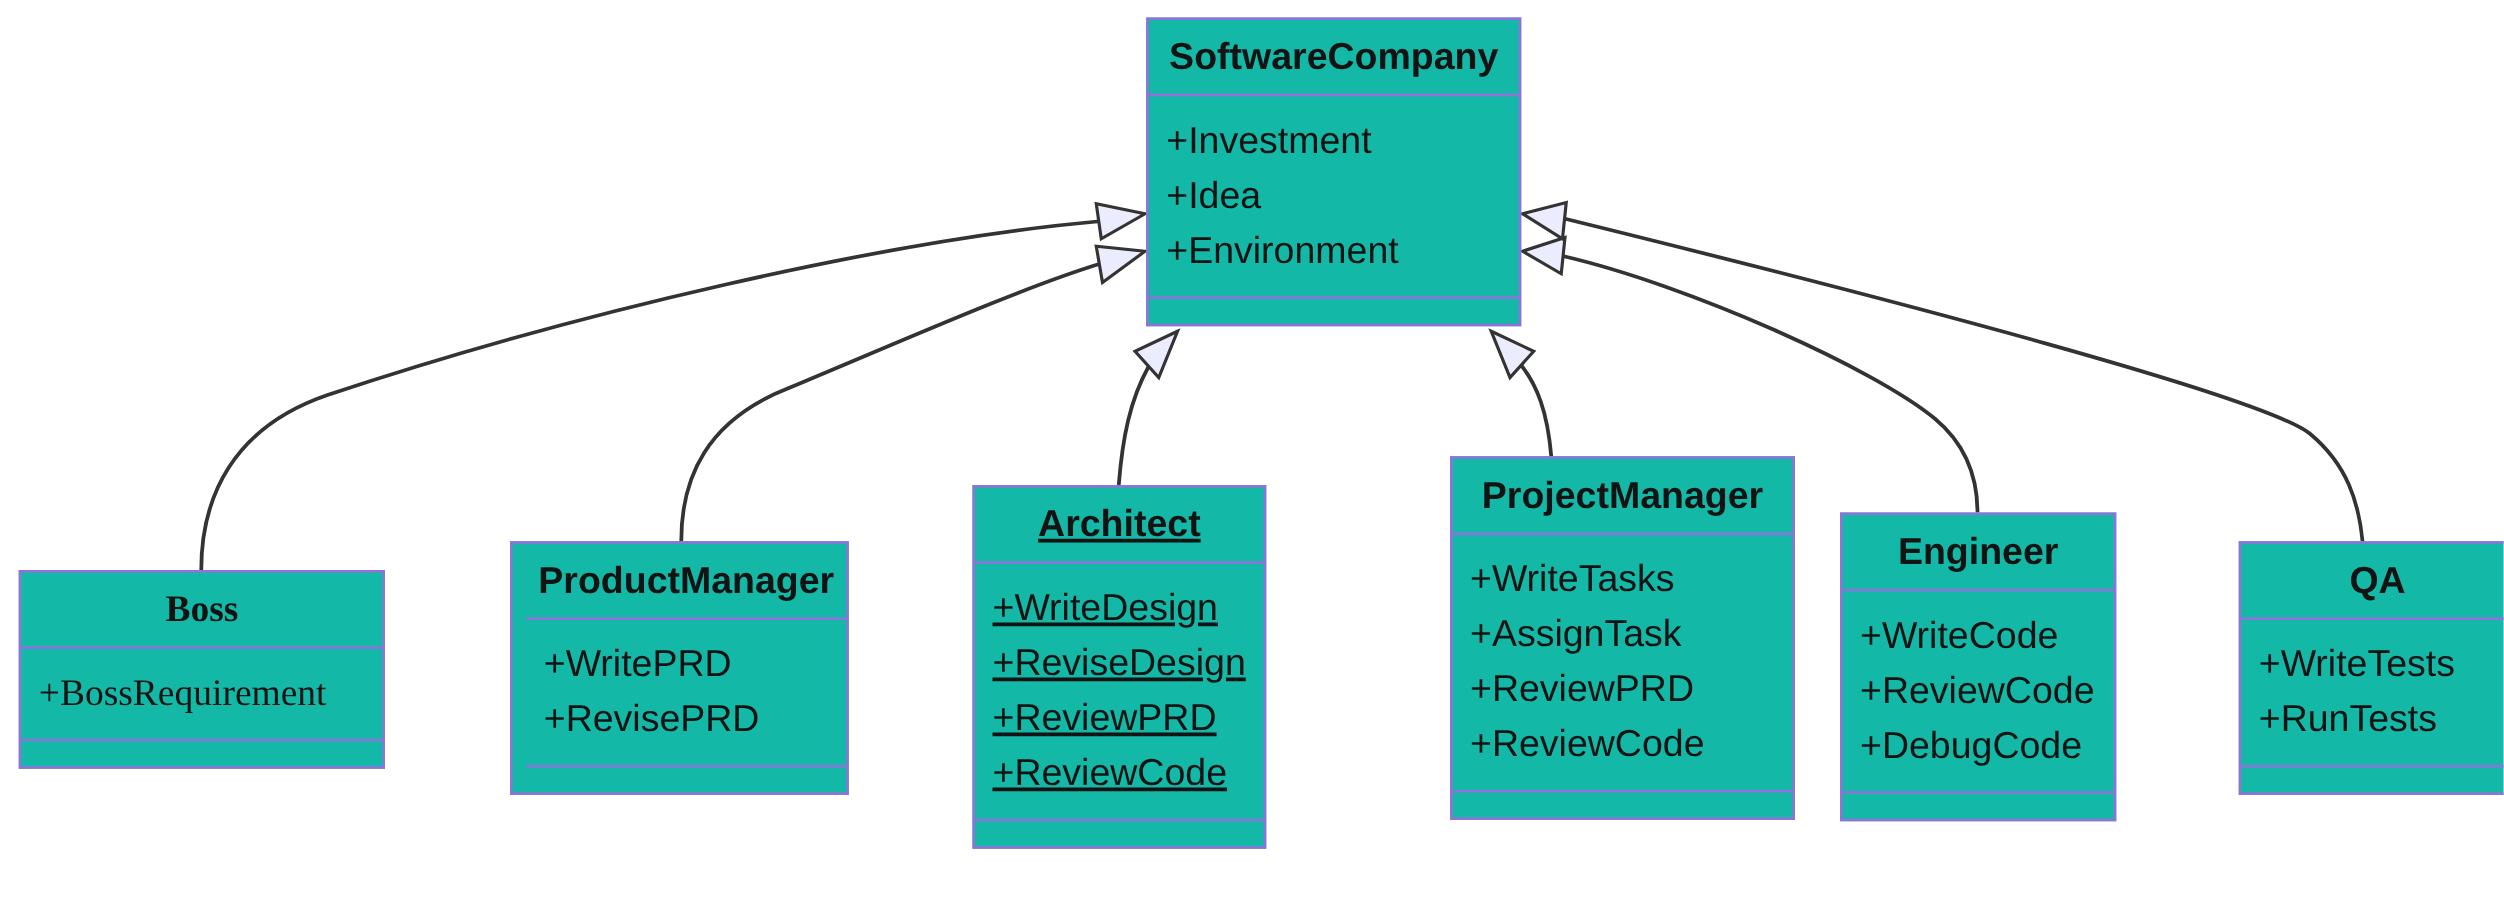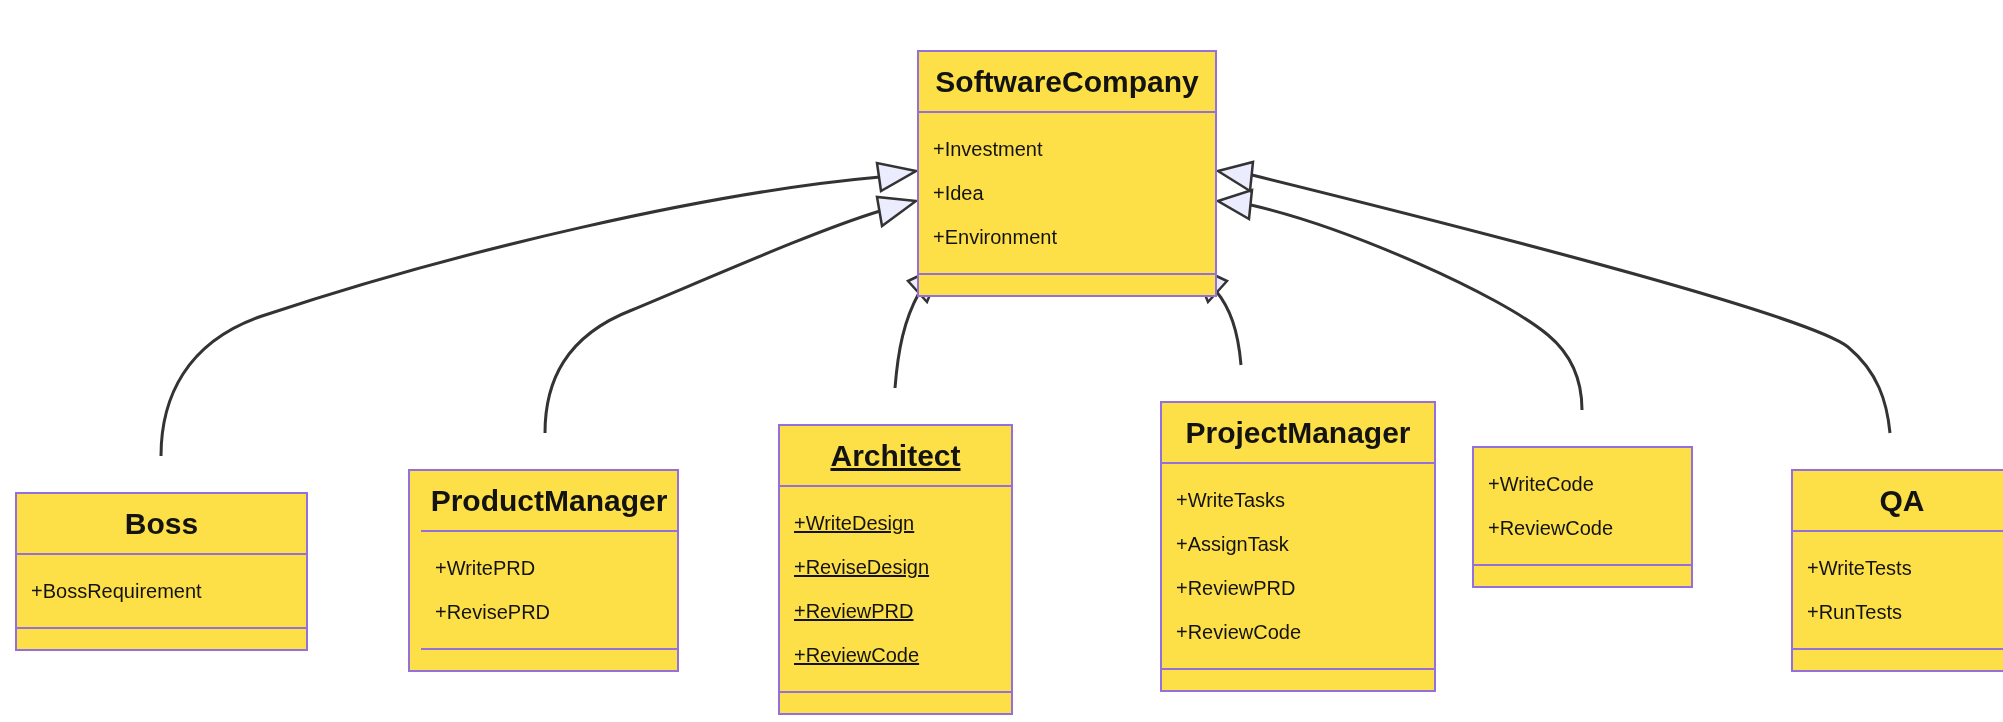--- a/index.html
+++ b/index.html
@@ -18,43 +18,42 @@
   .edge-layer {
     position: absolute;
     left: 0;
     top: 0;
     width: 2003px;
     height: 722px;
   }
   .class-box {
     position: absolute;
     box-sizing: border-box;
-    background: #fde047;
+    background: #14b8a6;
     border: 2.5px solid #9370DB;
     color: #131313;
-    margin-top: 36px;
   }
   .class-title {
     height: 59px;
     line-height: 59px;
     text-align: center;
     font-weight: bold;
     font-size: 30px;
     border-bottom: 2px solid #9370DB;
     white-space: nowrap;
   }
   .class-members {
     padding: 14px 4px 14px 0;
     border-bottom: 2px solid #9370DB;
   }
   .member {
     height: 44px;
     line-height: 44px;
     padding-left: 14px;
-    font-size: 20px;
+    font-size: 30px;
     white-space: nowrap;
   }
   .class-footer {
     height: 20px;
   }
   .edge-path {
     fill: none;
     stroke: #333333;
     stroke-width: 3;
   }
@@ -94,21 +93,21 @@
   <div class="class-box" style="left:917px; top:14px; width:300px;">
     <div class="class-title">SoftwareCompany</div>
     <div class="class-members">
       <div class="member">+Investment</div>
       <div class="member">+Idea</div>
       <div class="member">+Environment</div>
     </div>
     <div class="class-footer"></div>
   </div>
 
-  <div class="class-box" style="left:15px; top:456px; width:293px;">
+  <div class="class-box" style="left:15px; top:456px; width:293px;font-family:Liberation Serif, serif;">
     <div class="class-title">Boss</div>
     <div class="class-members">
       <div class="member">+BossRequirement</div>
     </div>
     <div class="class-footer"></div>
   </div>
 
   <div class="class-box" style="left:408px; top:433px; width:271px;padding-left:11px;">
     <div class="class-title">ProductManager</div>
     <div class="class-members">
@@ -134,23 +133,25 @@
     <div class="class-members">
       <div class="member">+WriteTasks</div>
       <div class="member">+AssignTask</div>
       <div class="member">+ReviewPRD</div>
       <div class="member">+ReviewCode</div>
     </div>
     <div class="class-footer"></div>
   </div>
 
   <div class="class-box" style="left:1472px; top:410px; width:221px;">
+    <div class="class-title">Engineer</div>
     <div class="class-members">
       <div class="member">+WriteCode</div>
       <div class="member">+ReviewCode</div>
+      <div class="member">+DebugCode</div>
     </div>
     <div class="class-footer"></div>
   </div>
 
   <div class="class-box" style="left:1791px; top:433px; width:222px;">
     <div class="class-title">QA</div>
     <div class="class-members">
       <div class="member">+WriteTests</div>
       <div class="member">+RunTests</div>
     </div>

